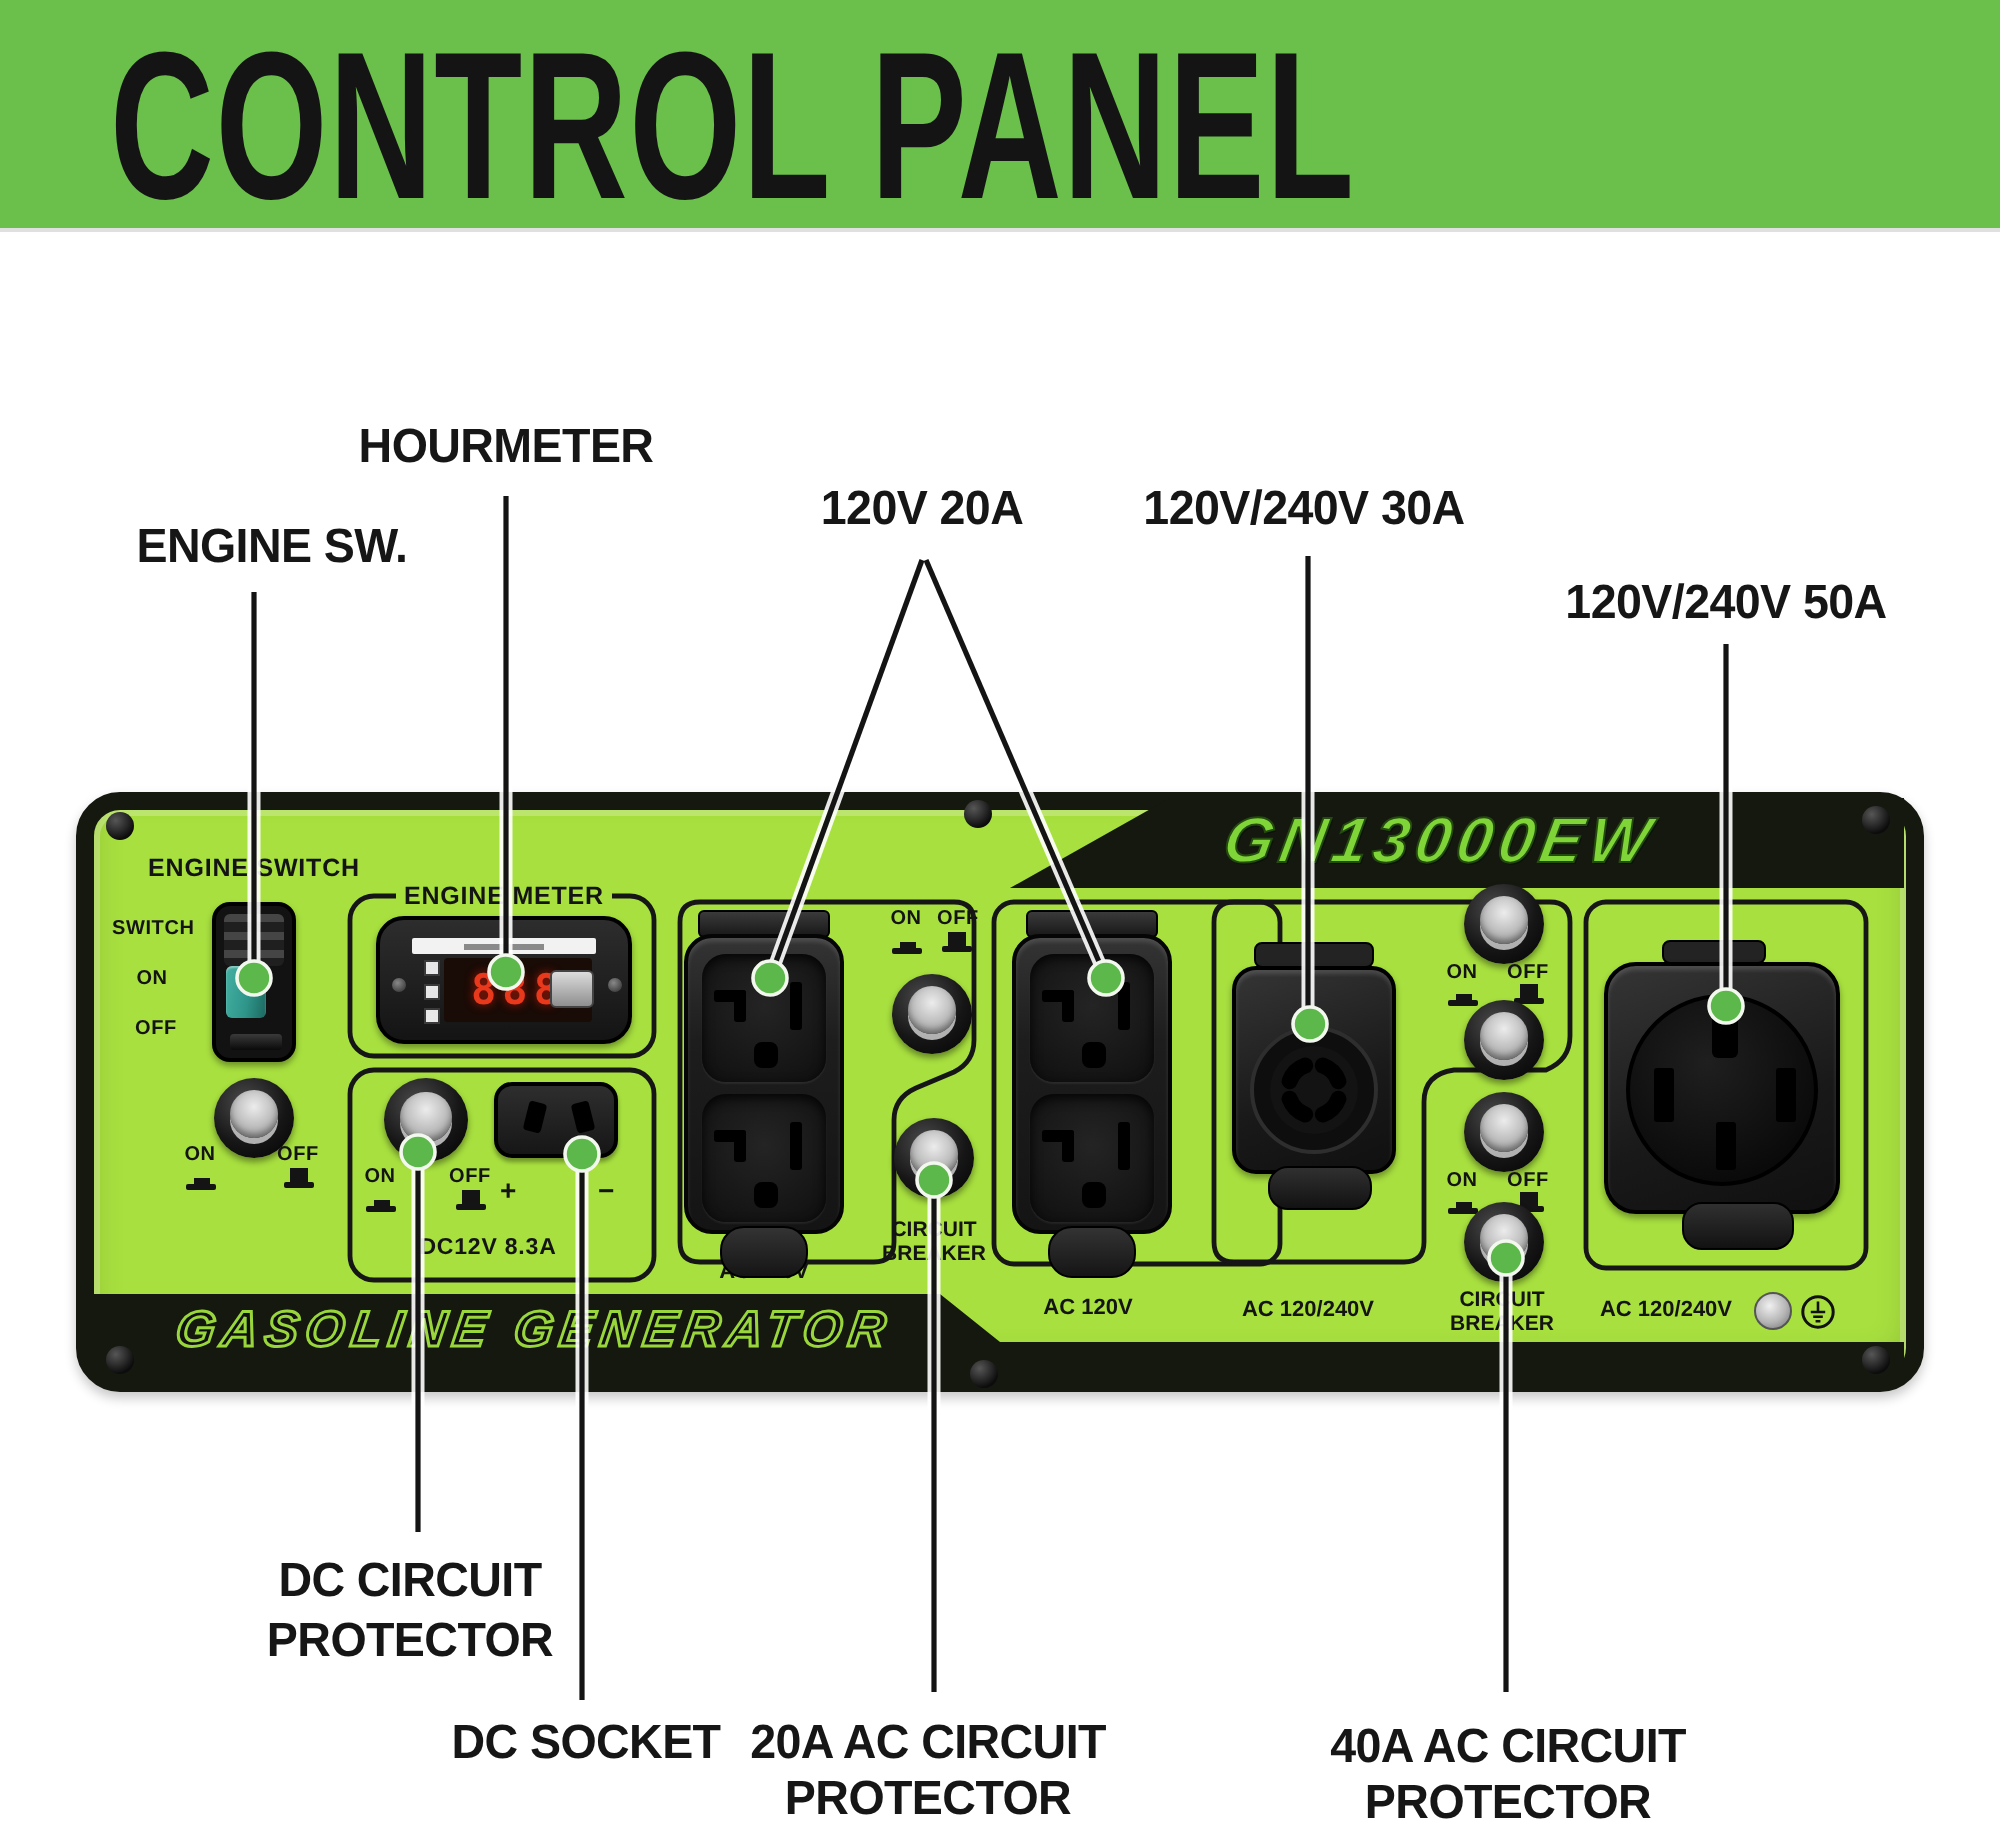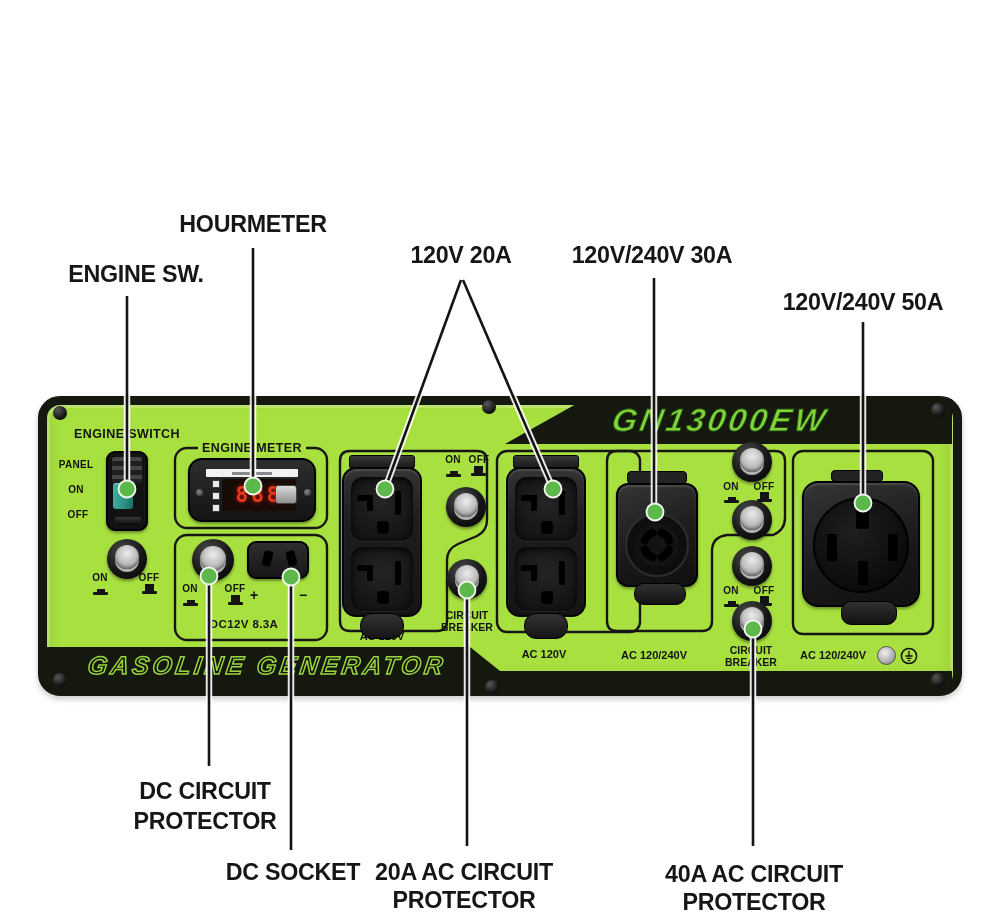--- a/index.html
+++ b/index.html
@@ -79,20 +79,23 @@
   .dcsock .sl{width:9px;height:15px;top:8px;border-radius:2px}
   
   .gscrew{position:absolute;left:877px;top:646px;width:19px;height:19px;border-radius:50%;background:radial-gradient(circle at 40% 35%,#f0f0f0,#b5b5b5 55%,#6f6f6f);border:1px solid #555;z-index:4}
   .gsym{position:absolute;left:900px;top:647px;z-index:4}
 </style>
 </head>
 <body>
 
 <div class="stage">
 
+  <header class="banner">
+    <h1>CONTROL PANEL</h1>
+  </header>
 
   <div class="co" style="left:46px;top:260px;width:180px">ENGINE SW.</div>
   <div class="co" style="left:163px;top:210px;width:180px">HOURMETER</div>
   <div class="co" style="left:371px;top:241px;width:180px">120V 20A</div>
   <div class="co" style="left:552px;top:241px;width:200px">120V/240V 30A</div>
   <div class="co" style="left:763px;top:288px;width:200px">120V/240V 50A</div>
 
   <div class="co" style="left:115px;top:776px;width:180px;line-height:30px">
     <div>DC CIRCUIT</div>
     <div>PROTECTOR</div>
@@ -125,21 +128,21 @@
   <svg class="layer" width="1000" height="915">
     <rect class="sect" x="175" y="448" width="152" height="80" rx="12"></rect>
     <rect class="sect" x="175" y="535" width="152" height="105" rx="12"></rect>
     <path class="sect" d="M350 451 H477 Q487 451 487 461 V520 Q487 531 477 536 L458 544 Q447 549 447 560 V621 Q447 631 437 631 H350 Q340 631 340 621 V461 Q340 451 350 451 Z"></path>
     <rect class="sect" x="497" y="451" width="143" height="181" rx="10"></rect>
     <path class="sect" d="M617 451 H775 Q785 451 785 461 V518 Q785 530 773 535 L727 535 Q712 537 712 551 V621 Q712 631 702 631 H617 Q607 631 607 621 V461 Q607 451 617 451 Z"></path>
     <rect class="sect" x="793" y="451" width="140" height="183" rx="10"></rect>
   </svg>
 
   <div class="ptitle" style="left:62px;top:427px;width:130px">ENGINE SWITCH</div>
-  <div class="sw-lab" style="left:56px;top:459px;width:40px">PANEL</div>
+  <div class="sw-lab" style="left:56px;top:459px;width:40px">SWITCH</div>
   <div class="sw-lab" style="left:61px;top:484px;width:30px">ON</div>
   <div class="sw-lab" style="left:60px;top:509px;width:36px">OFF</div>
   <div class="eswitch">
     <div class="esw-top"></div>
     <div class="esw-rocker"></div>
     <div class="esw-ridge"></div>
   </div>
   <div class="breaker" style="left:107px;top:539px"></div>
   <div class="sw-lab" style="left:86px;top:572px;width:28px">ON</div>
   <div class="pbtn on" style="left:93px;top:585px"></div>

